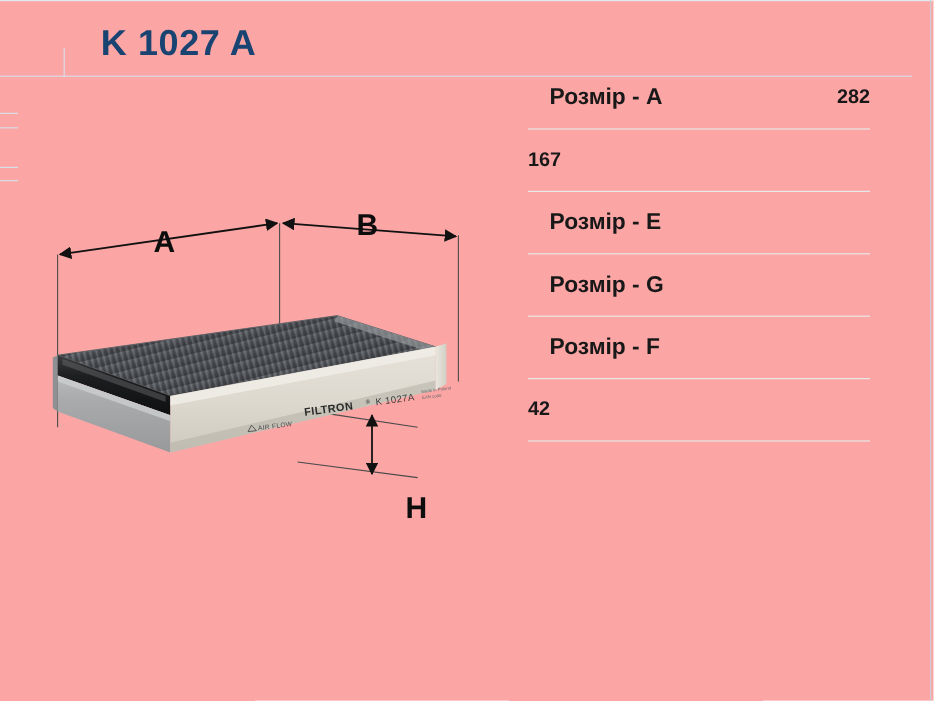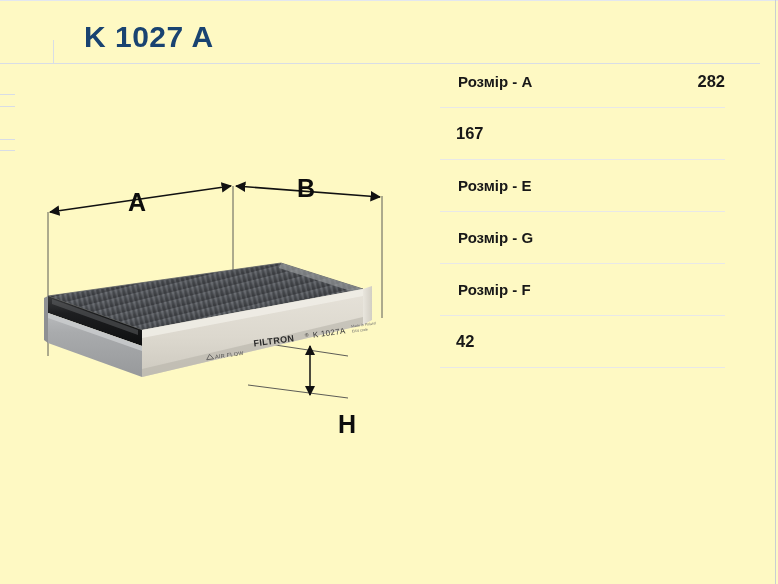--- a/index.html
+++ b/index.html
@@ -4,21 +4,21 @@
 <style>
   html, body {
     margin: 0;
     padding: 0;
     background: #ffffff;
   }
   #page {
     position: relative;
     width: 778px;
     height: 584px;
-    background: #fef9c3;
+    background: #fca5a5;
     overflow: hidden;
     font-family: "Liberation Sans", sans-serif;
   }
 
   
   .edge-top {
     position: absolute;
     left: 0; top: 0;
     width: 778px; height: 1px;
     background: #e3e7ef;
@@ -61,33 +61,32 @@
   }
   .spec-row {
     position: relative;
     height: 51px;
     border-bottom: 1px solid #e8e8e8;
     display: flex;
     align-items: center;
     justify-content: space-between;
   }
   .spec-label {
-    font-size: 15px;
+    font-size: 19px;
     font-weight: bold;
     color: #181818;
     padding-left: 18px;
     white-space: nowrap;
   }
   .spec-value {
     font-size: 16.5px;
     font-weight: bold;
     color: #181818;
     padding-right: 0px;
     white-space: nowrap;
-    margin-left: 16px;
   }
 
   
   .product-area {
     position: absolute;
     left: 0px;
     top: 170px;
     width: 430px;
     height: 300px;
   }

